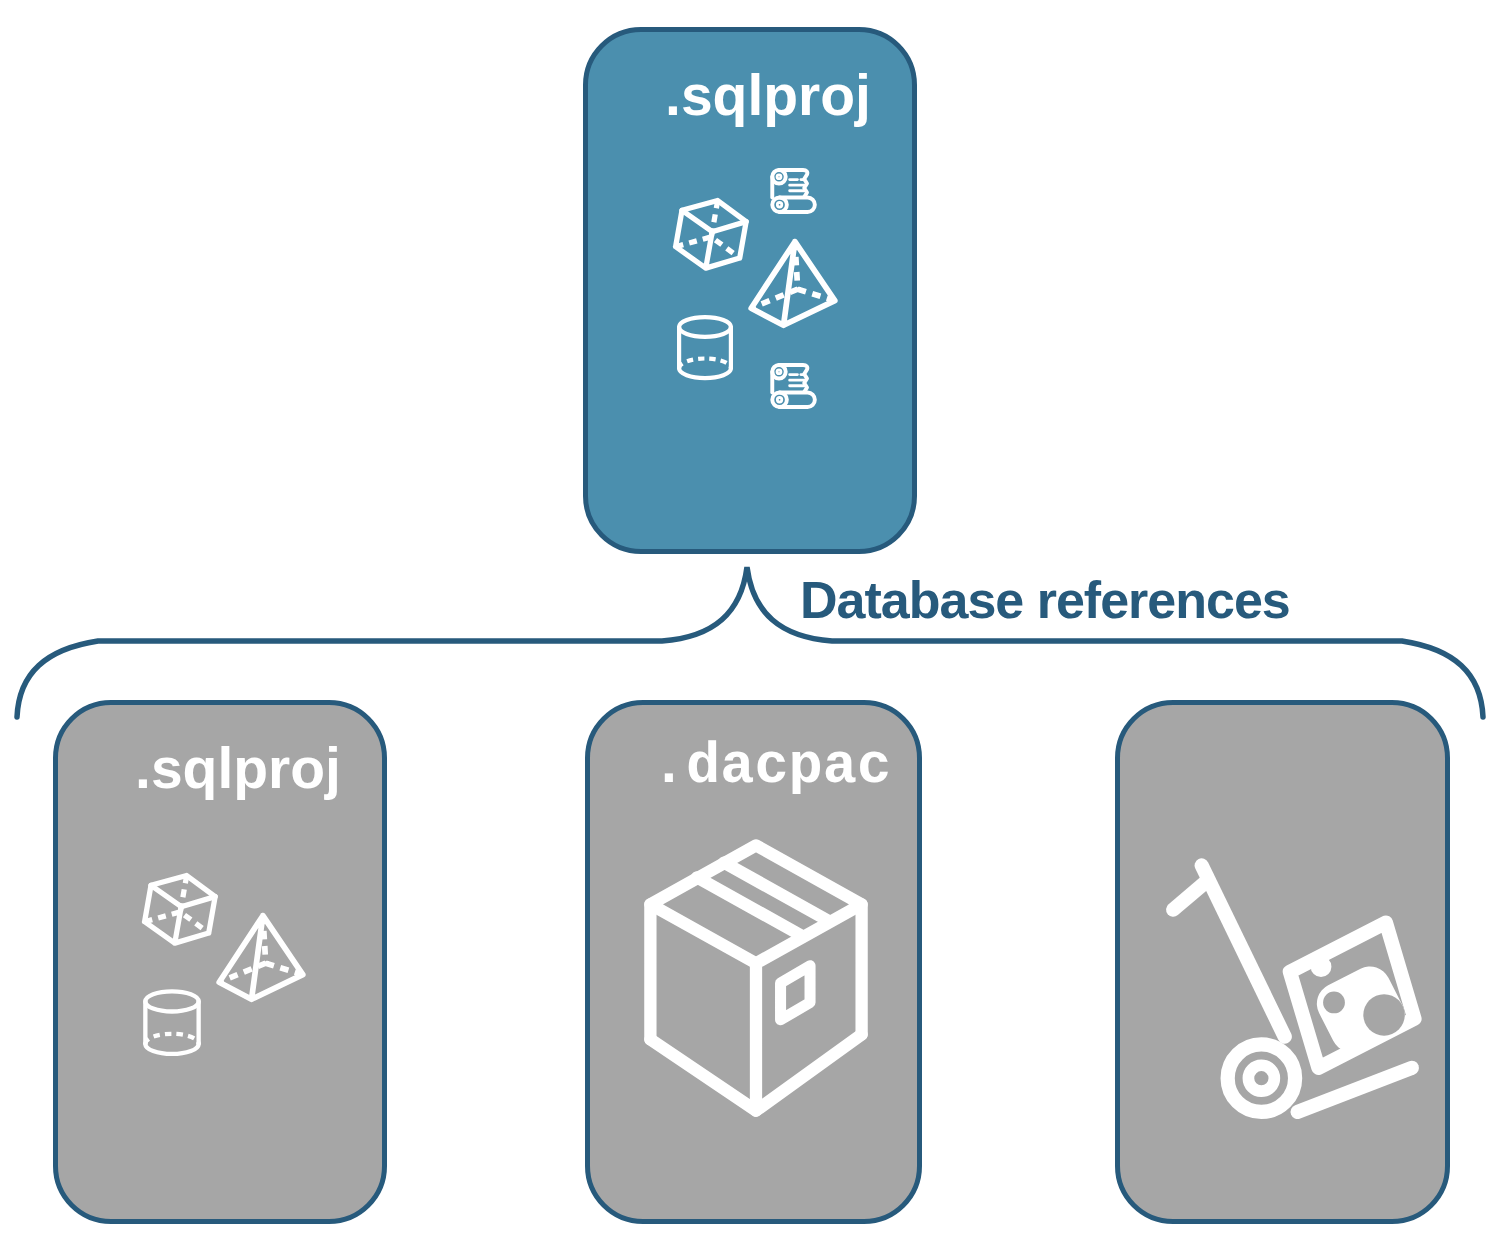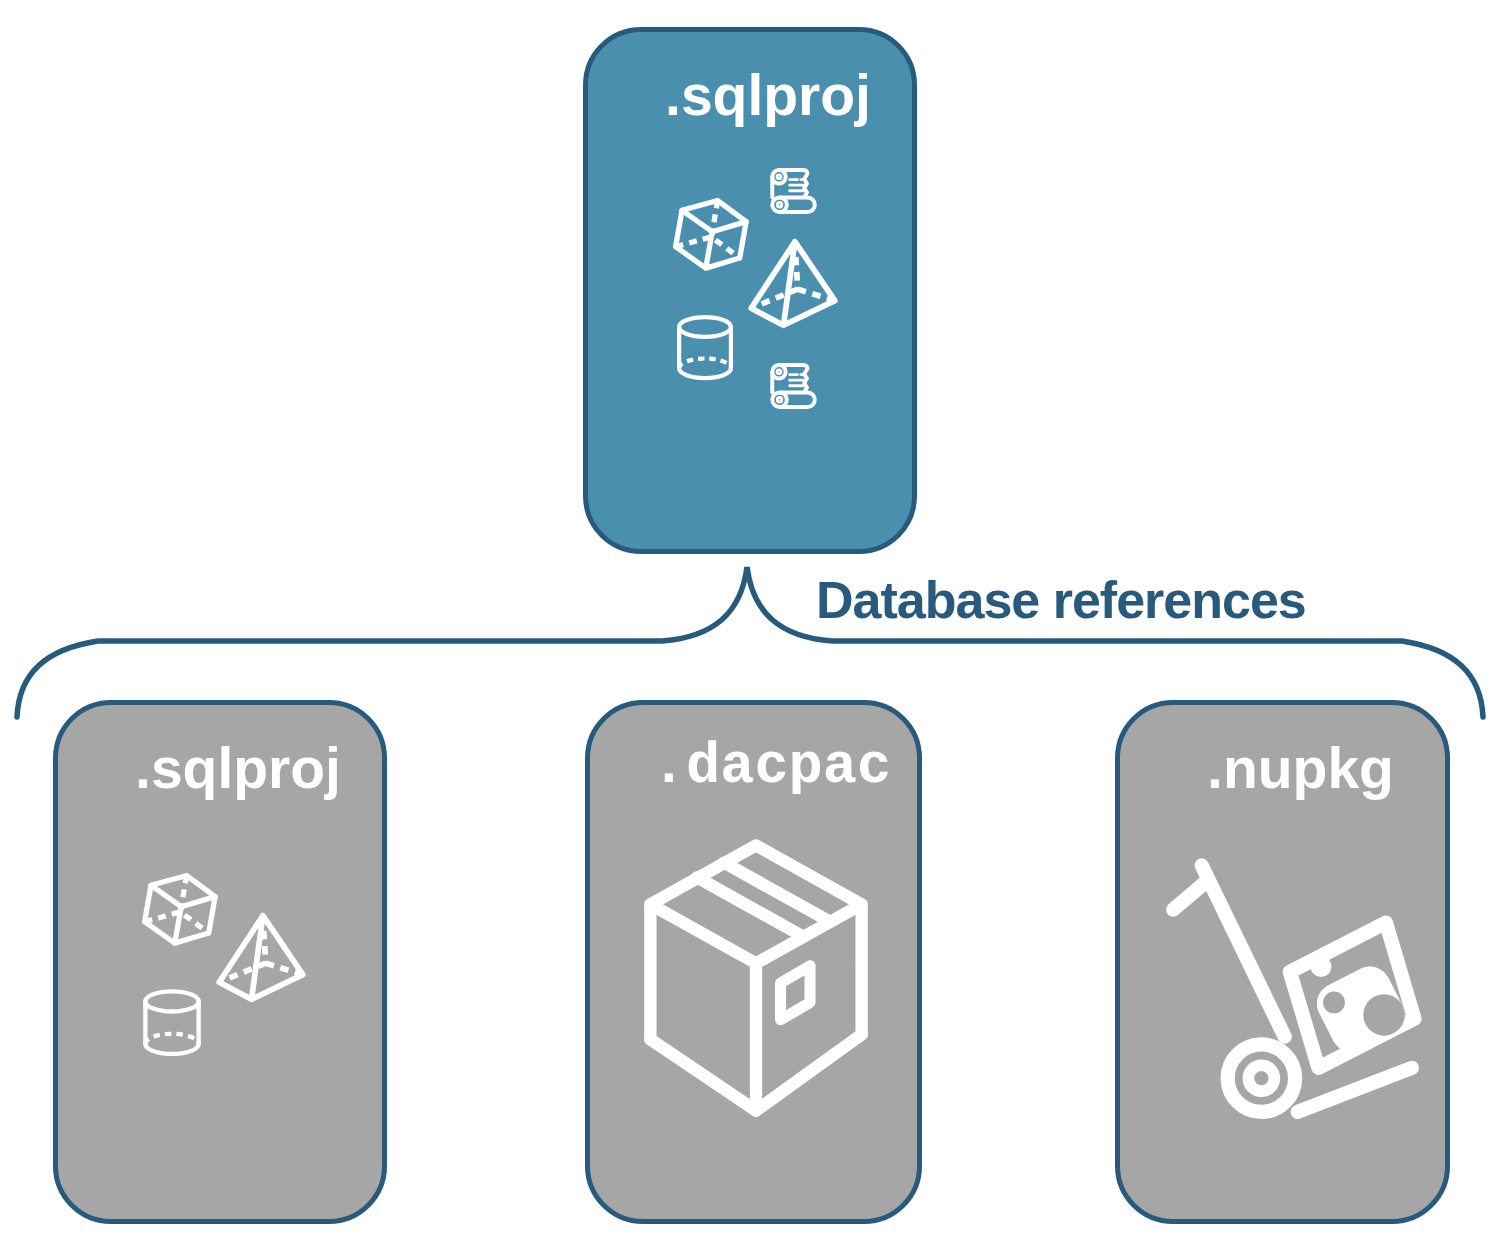--- a/index.html
+++ b/index.html
@@ -21,21 +21,21 @@
   .card.gray { background:var(--gray,#a6a6a6); }
   .card-title {
     position:relative; text-align:center; margin-top:30px;
     font-size:57px; font-weight:bold; color:var(--white,#ffffff);
     letter-spacing:0;
   }
   .icon { position:absolute; overflow:visible; }
   .connector-label {
     position:absolute; left:800px; top:570px;
     font-size:52px; font-weight:bold; letter-spacing:-1px;
-    color:var(--navy,#275a7c); white-space:nowrap;margin-left:16px;
+    color:var(--navy,#275a7c); white-space:nowrap;
   }
   .stroke { fill:none; stroke:var(--white,#fff); stroke-width:6; stroke-linecap:round; stroke-linejoin:round; }
   .dash   { fill:none; stroke:var(--white,#fff); stroke-width:6; stroke-dasharray:9 7; stroke-linecap:butt; }
 </style>
 </head>
 <body>
 
 <div class="canvas">
 
   <svg width="0" height="0" style="position:absolute" aria-hidden="true">
@@ -129,19 +129,18 @@
   </div>
 
   <div class="card gray" style="left:585px; top:700px; width:337px; height:524px;font-family:Liberation Mono, monospace;">
     <div class="card-title">.dacpac</div>
     <svg class="icon" style="left:43px; top:133px; width:246px; height:280px;" viewBox="0 0 100 114">
         <use href="#sym-package"></use>
       </svg>
   </div>
 
   <div class="card gray" style="left:1115px; top:700px; width:335px; height:524px;">
-    <div class="card-title">.nupkg</div>
     <svg class="icon" style="left:48px; top:155px; width:249px; height:260px;" viewBox="0 0 96 100">
         <use href="#sym-dolly"></use>
       </svg>
   </div>
 
 </div>
 
 </body></html>

